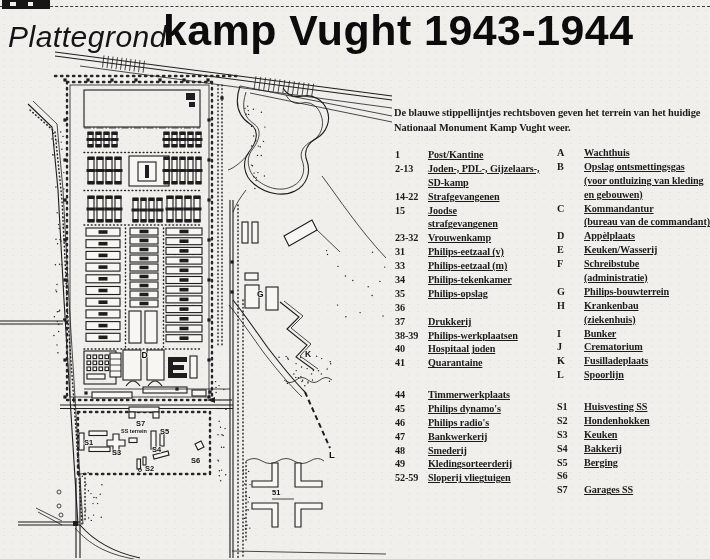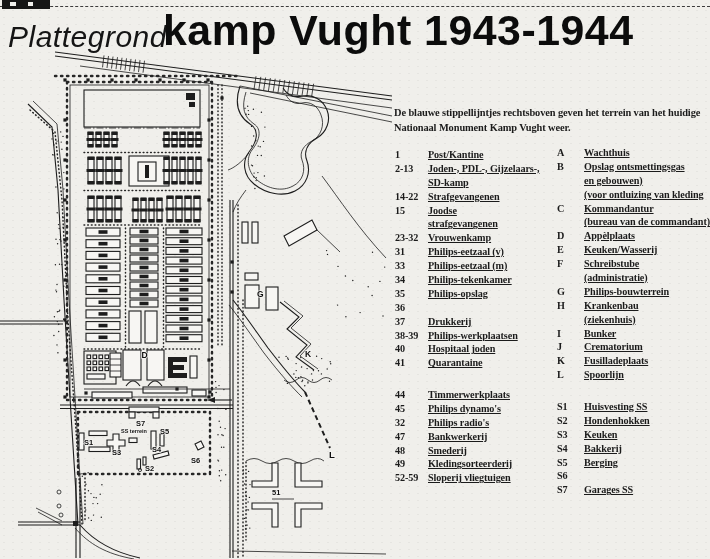--- a/index.html
+++ b/index.html
@@ -706,21 +706,21 @@
   <div class="lcol numbers" id="col-numbers2" style="left:395px;top:389px;width:163px;">
       <div class="lrow">
         <span class="lkey">44</span>
         <span class="ltxt">Timmerwerkplaats</span>
       </div>
       <div class="lrow">
         <span class="lkey">45</span>
         <span class="ltxt">Philips dynamo's</span>
       </div>
       <div class="lrow">
-        <span class="lkey">32</span>
+        <span class="lkey">46</span>
         <span class="ltxt">Philips radio's</span>
       </div>
       <div class="lrow">
         <span class="lkey">47</span>
         <span class="ltxt">Bankwerkerij</span>
       </div>
       <div class="lrow">
         <span class="lkey">48</span>
         <span class="ltxt">Smederij</span>
       </div>
@@ -737,25 +737,25 @@
       <div class="lrow">
         <span class="lkey">A</span>
         <span class="ltxt">Wachthuis</span>
       </div>
       <div class="lrow">
         <span class="lkey">B</span>
         <span class="ltxt">Opslag ontsmettingsgas</span>
       </div>
       <div class="lrow">
         <span class="lkey"></span>
+        <span class="ltxt">(voor ontluizing van kleding</span>
+      </div>
+      <div class="lrow">
+        <span class="lkey"></span>
         <span class="ltxt">en gebouwen)</span>
-      </div>
-      <div class="lrow">
-        <span class="lkey"></span>
-        <span class="ltxt">(voor ontluizing van kleding</span>
       </div>
       <div class="lrow">
         <span class="lkey">C</span>
         <span class="ltxt">Kommandantur</span>
       </div>
       <div class="lrow">
         <span class="lkey"></span>
         <span class="ltxt">(bureau van de commandant)</span>
       </div>
       <div class="lrow">

